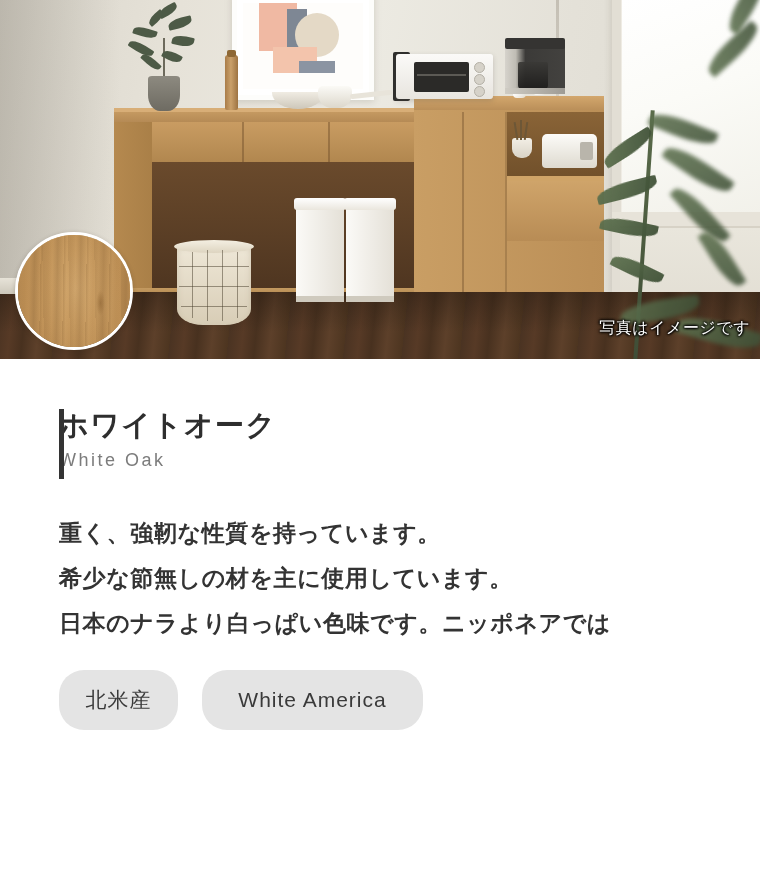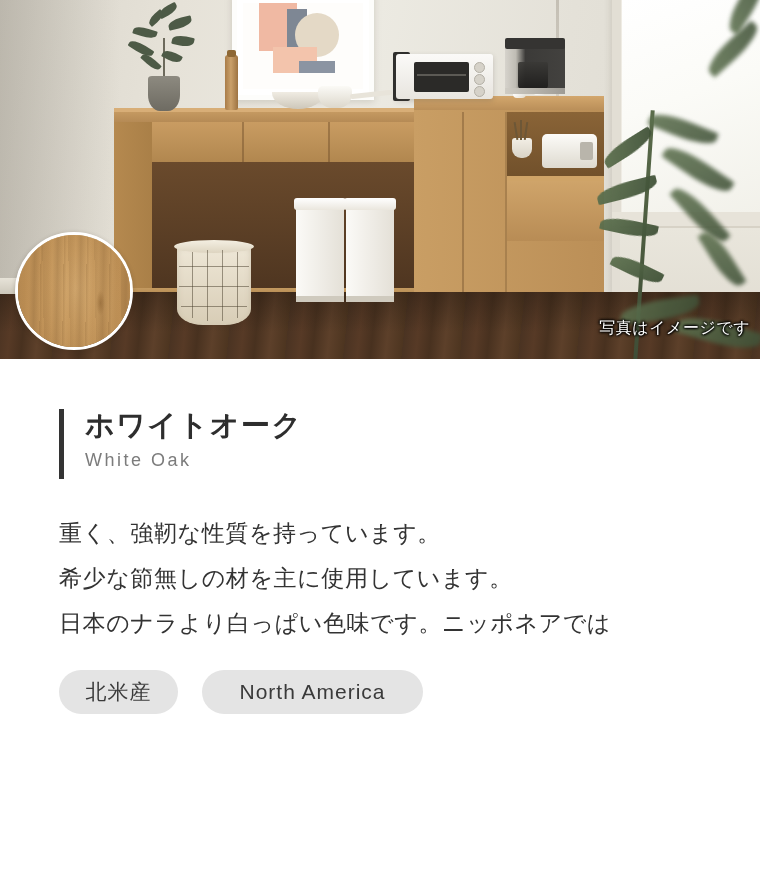--- a/index.html
+++ b/index.html
@@ -380,21 +380,20 @@
   .content {
     position: absolute;
     left: 0;
     top: 359px;
     width: 760px;
   }
 
   .title-block {
     position: relative;
     margin: 48px 0 0 59px;
-    padding-left: 26px;
   }
   .title-bar {
     position: absolute;
     left: 0;
     top: 2px;
     width: 5px;
     height: 70px;
     background: #333333;
   }
   .title-ja {
@@ -414,33 +413,33 @@
     margin: 5px 0 0 0;
   }
 
   .description {
     margin: 38px 0 0 59px;
     font-size: 23px;
     line-height: 45px;
     color: #333333;
     letter-spacing: .6px;
   }
-  .description .line { display: block; white-space: nowrap; }
+  .description .line { display: block; white-space: nowrap; font-weight: bold; }
 
   .tags {
     display: flex;
     gap: 24px;
     margin: 24px 0 0 59px;
   }
   .tag {
     background: #e4e4e4;
     color: #3a3a3a;
     font-size: 21px;
     letter-spacing: 1px;
-    height: 44px;
+    height: 60px;
     display: flex;
     align-items: center;
     justify-content: center;
     box-sizing: border-box;
     border-radius: 25px;
   }
   .tag-ja { width: 119px; }
   .tag-en { width: 221px; }
 </style>
 </head>
@@ -584,17 +583,17 @@
     </div>
 
     <div class="description">
       <span class="line">重く、強靭な性質を持っています。</span>
       <span class="line">希少な節無しの材を主に使用しています。</span>
       <span class="line">日本のナラより白っぱい色味です。ニッポネアでは</span>
     </div>
 
     <div class="tags">
       <div class="tag tag-ja">北米産</div>
-      <div class="tag tag-en">North America</div>
+      <div class="tag tag-en">White America</div>
     </div>
 
   </div>
 </div>
 
 </body></html>

